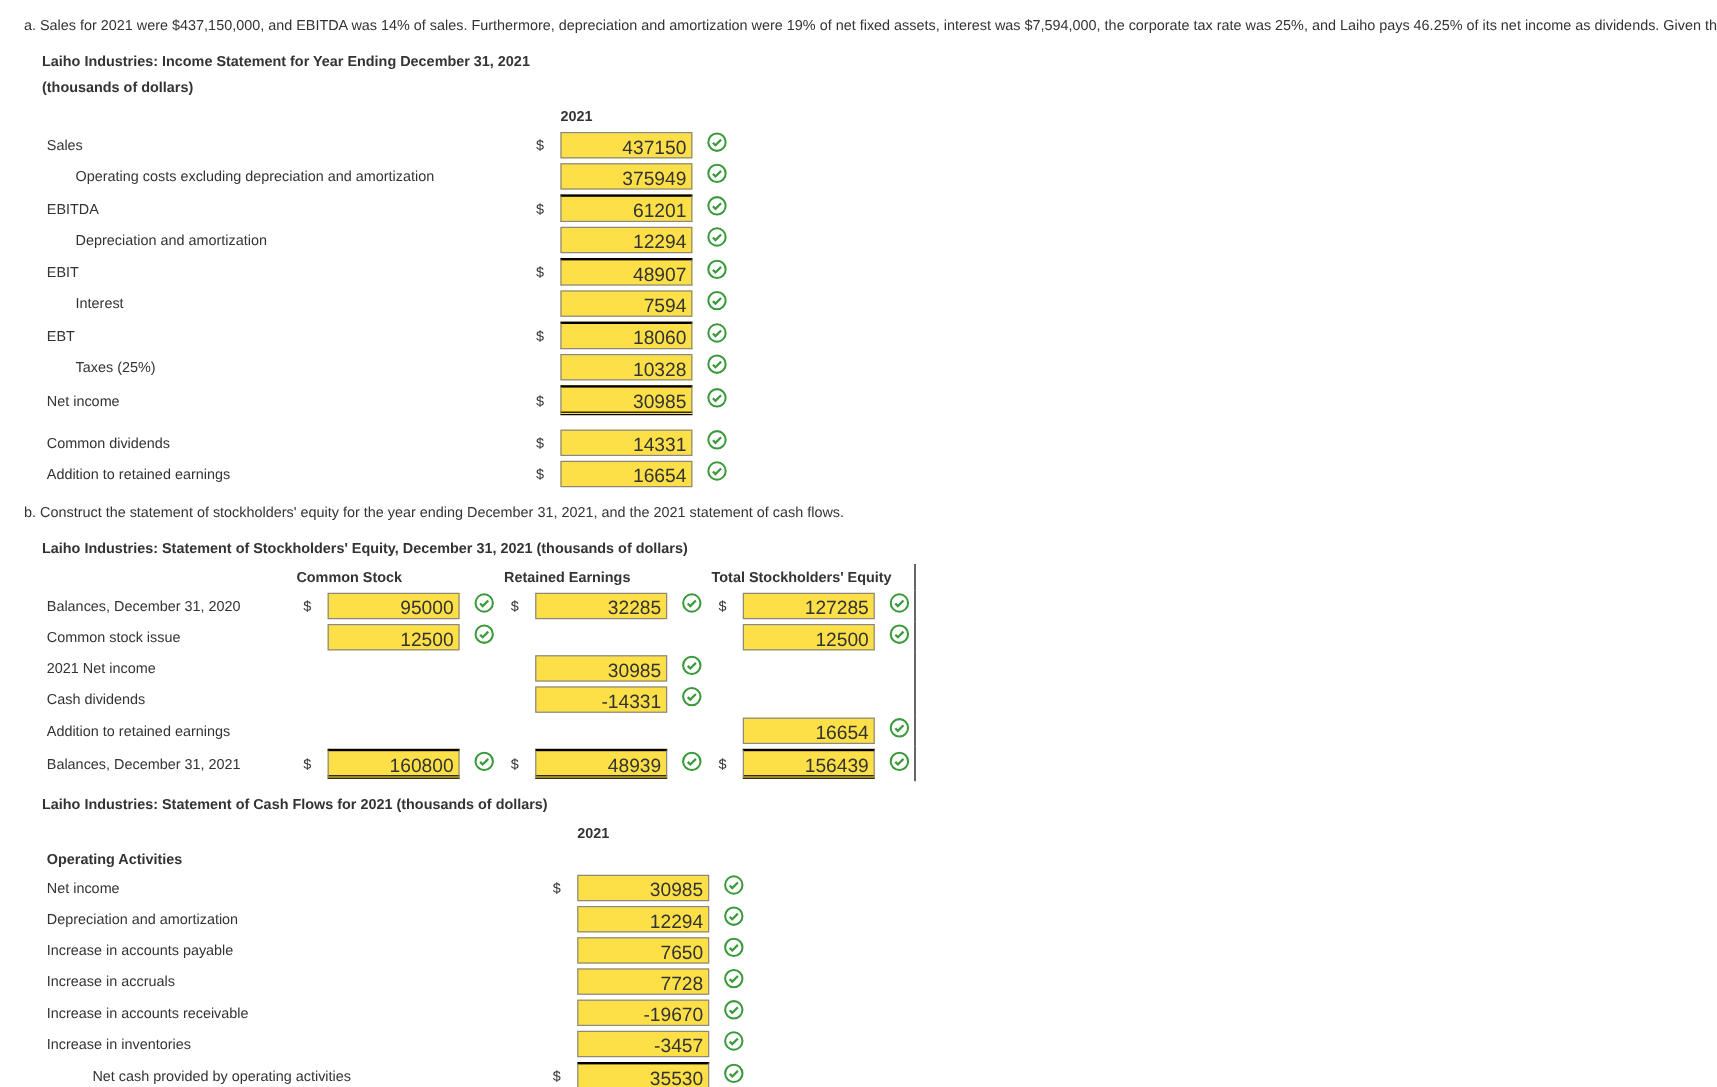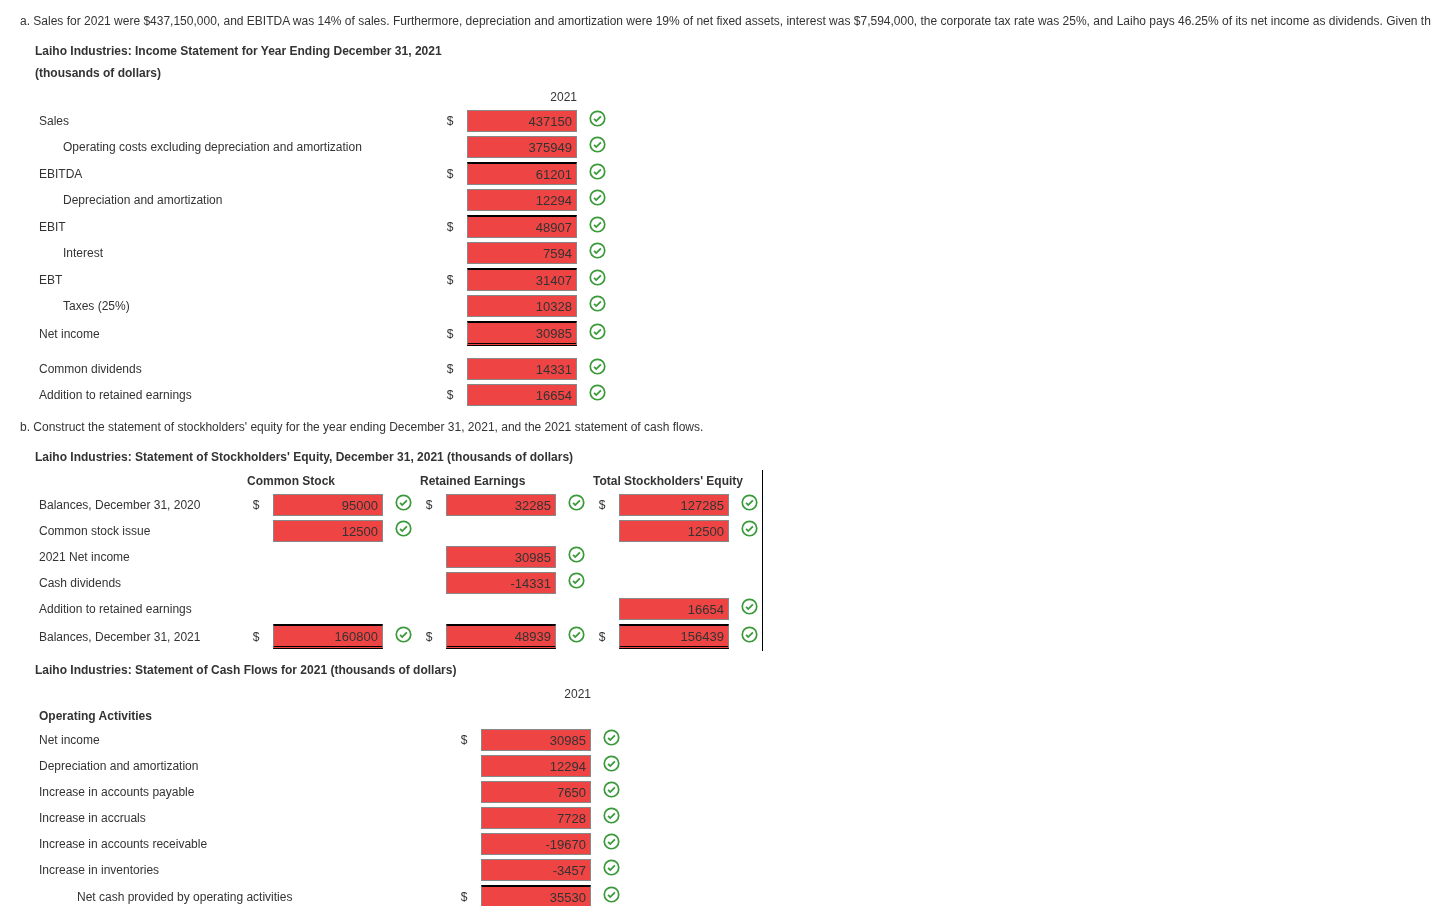--- a/index.html
+++ b/index.html
@@ -5,26 +5,26 @@
 body{font-family:Verdana,Arial,sans-serif;font-size:12px;color:#333;margin:0;padding:8px 20px;background:#fff;line-height:1.5}
 .prompt{margin:4px 0 12px;color:#333}
 .fullwidth{white-space:nowrap}
 .title{font-weight:bold;margin:4px 0}
 .tbl{border-collapse:collapse;margin:2px 0 10px}
 .tbl td{padding:2px 4px;vertical-align:middle;white-space:nowrap}
 .label{min-width:370px}
 .label.indent1{padding-left:28px}
 .label.indent2{padding-left:42px}
 .dol{width:18px;text-align:center}
-.cell{border:1px solid #888;background:#ef4444;width:100px;height:18px;display:inline-block;text-align:right;padding:1px 4px;font-size:13px;vertical-align:middle}
+.cell{border:1px solid #888;background:#fde047;width:100px;height:18px;display:inline-block;text-align:right;padding:1px 4px;font-size:16px;vertical-align:middle}
 .chk{display:inline-block;vertical-align:middle;margin-left:4px}
 .chk svg{width:17px;height:17px}
 .sum-top .cell{border-top:2px solid #000}
 .sum-dbl .cell{border-top:2px solid #000;border-bottom:3px double #000}
-.hdr{font-weight:normal;text-align:right}
+.hdr{font-weight:bold;text-align:left}
 .se-vline{border-right:1px solid #000}
 .spacer{height:8px}
 .opA{font-weight:bold}
 .colhdr{font-weight:bold;width:150px}
 td.colhdr{padding-bottom:2px}
 </style>
 </head>
 <body>
 
 <div class="prompt fullwidth">a. Sales for 2021 were $437,150,000, and EBITDA was 14% of sales. Furthermore, depreciation and amortization were 19% of net fixed assets, interest was $7,594,000, the corporate tax rate was 25%, and Laiho pays 46.25% of its net income as dividends. Given this information, construct the firm's 2021 income statement.</div>
@@ -98,21 +98,21 @@
           <td><span class="cell">7594</span></td>
           <td><span class="chk"><svg viewBox="0 0 20 20">
                 <circle cx="10" cy="10" r="8.5" fill="none" stroke="#3a9a3a" stroke-width="2"></circle>
                 <path d="M6 10.5l2.5 2.5L14 7.5" fill="none" stroke="#3a9a3a" stroke-width="2.2"></path>
               </svg></span></td>
         </tr>
 
 <tr class="sum-top">
           <td class="label">EBT</td>
           <td class="dol">$</td>
-          <td><span class="cell">31407</span></td>
+          <td><span class="cell">18060</span></td>
           <td><span class="chk"><svg viewBox="0 0 20 20">
                 <circle cx="10" cy="10" r="8.5" fill="none" stroke="#3a9a3a" stroke-width="2"></circle>
                 <path d="M6 10.5l2.5 2.5L14 7.5" fill="none" stroke="#3a9a3a" stroke-width="2.2"></path>
               </svg></span></td>
         </tr>
 
 <tr>
           <td class="label indent1">Taxes (25%)</td>
           <td class="dol"></td>
           <td><span class="cell">10328</span></td>

